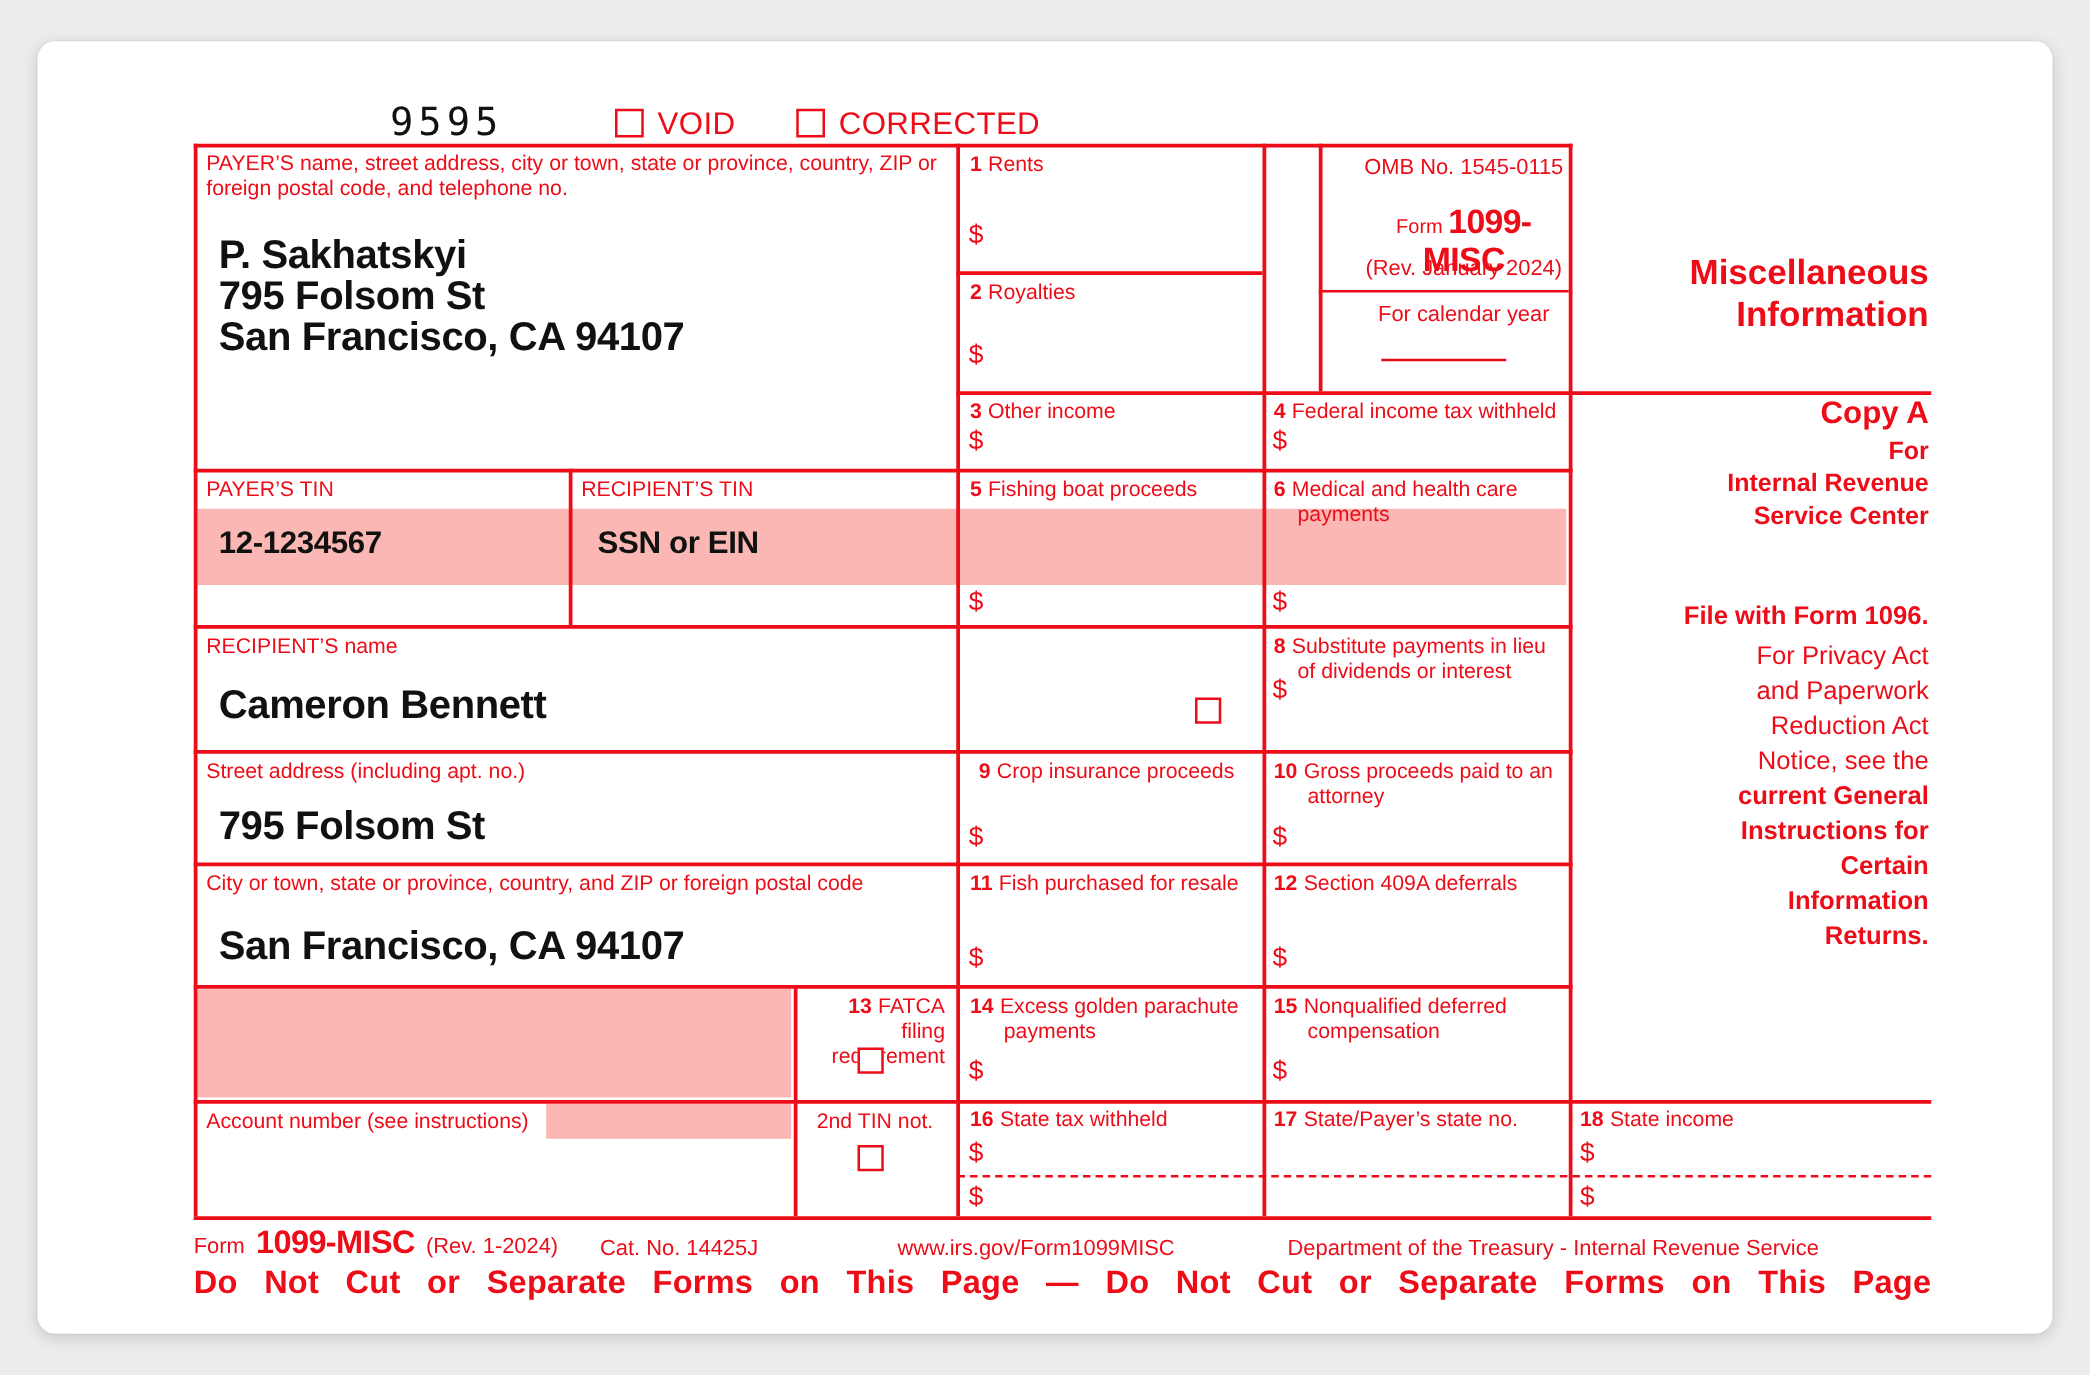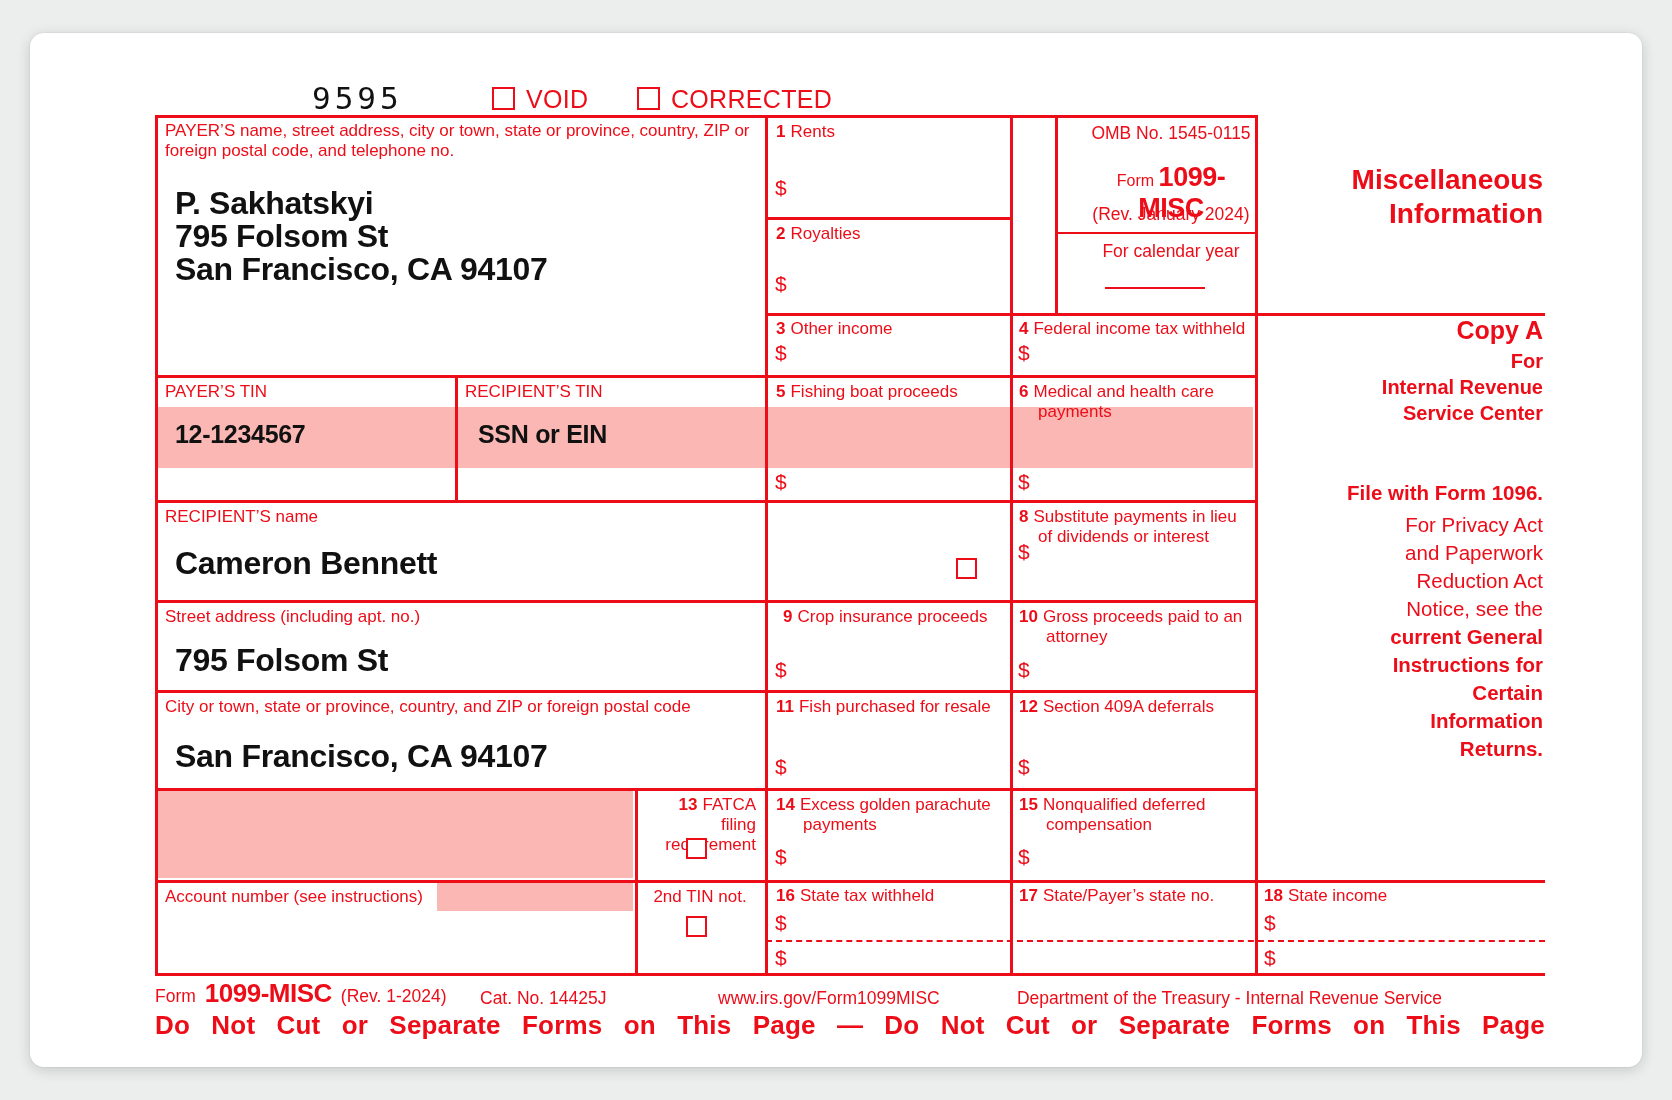--- a/index.html
+++ b/index.html
@@ -22,21 +22,21 @@
   .bn{font-weight:bold;margin-right:5px;}
   .hang{padding-left:19px;text-indent:-19px;}
   .hang2{padding-left:27px;text-indent:-27px;}
   .dollar{position:absolute;font-size:21px;color:var(--red);}
   .val{position:absolute;font-weight:bold;color:var(--ink);font-size:32px;letter-spacing:-.3px;}
   .cb{position:absolute;width:21px;height:21px;border:2.5px solid var(--red);background:#fff;}
   .code{position:absolute;font-family:"DejaVu Sans Mono",monospace;font-size:31px;color:var(--ink);letter-spacing:4px;}
   .toplab{position:absolute;font-size:25px;color:var(--red);letter-spacing:.3px;}
   .right-col{position:absolute;left:1255px;top:115px;width:288px;text-align:right;color:var(--red);}
   .rc{position:absolute;right:0;width:288px;text-align:right;}
-  .miscttl{font-size:28px;font-weight:bold;line-height:34px;}
+  .miscttl{font-size:28px;font-weight:bold;line-height:34px;margin-top:38px;}
   .copya{font-size:25px;font-weight:bold;}
   .rbold{font-size:20px;font-weight:bold;line-height:26px;}
   .rreg{font-size:20.5px;line-height:28px;}
   .rbld2{font-size:20.5px;font-weight:bold;line-height:28px;}
   .omb-center{position:absolute;left:1055px;width:200px;text-align:center;color:var(--red);padding-left:32px;}
   .dashed{position:absolute;border-top:2.5px dashed var(--red);height:0;}
   .footer-form{position:absolute;display:flex;align-items:baseline;gap:9px;color:var(--red);}
   .cut{position:absolute;font-weight:bold;font-size:26px;color:var(--red);
        text-align:justify;text-align-last:justify;letter-spacing:.2px;}
   .f17{font-size:17.5px;}
@@ -177,17 +177,17 @@
     <div class="dollar" style="left:1264px;top:911px">$</div>
     <div class="dollar" style="left:1264px;top:946px">$</div>
 
     <div class="footer-form" style="left:155px;top:978px">
       <span class="f17">Form</span>
       <span style="font-size:26px;font-weight:bold;letter-spacing:-.5px">1099-MISC</span>
       <span class="f17">(Rev. 1-2024)</span>
     </div>
     <div class="lbl f17" style="left:480px;top:988px">Cat. No. 14425J</div>
     <div class="lbl f17" style="left:718px;top:988px">www.irs.gov/Form1099MISC</div>
-    <div class="lbl f17" style="left:972px;top:988px;width:515px;text-align:center">Department of the Treasury - Internal Revenue Service</div>
+    <div class="lbl f17" style="left:1030px;top:988px;width:515px;text-align:left">Department of the Treasury - Internal Revenue Service</div>
     <div class="cut" style="left:155px;top:1010px;width:1390px">Do Not Cut or Separate Forms on This Page — Do Not Cut or Separate Forms on This Page</div>
 
   </div>
 </div>
 
 </body></html>

